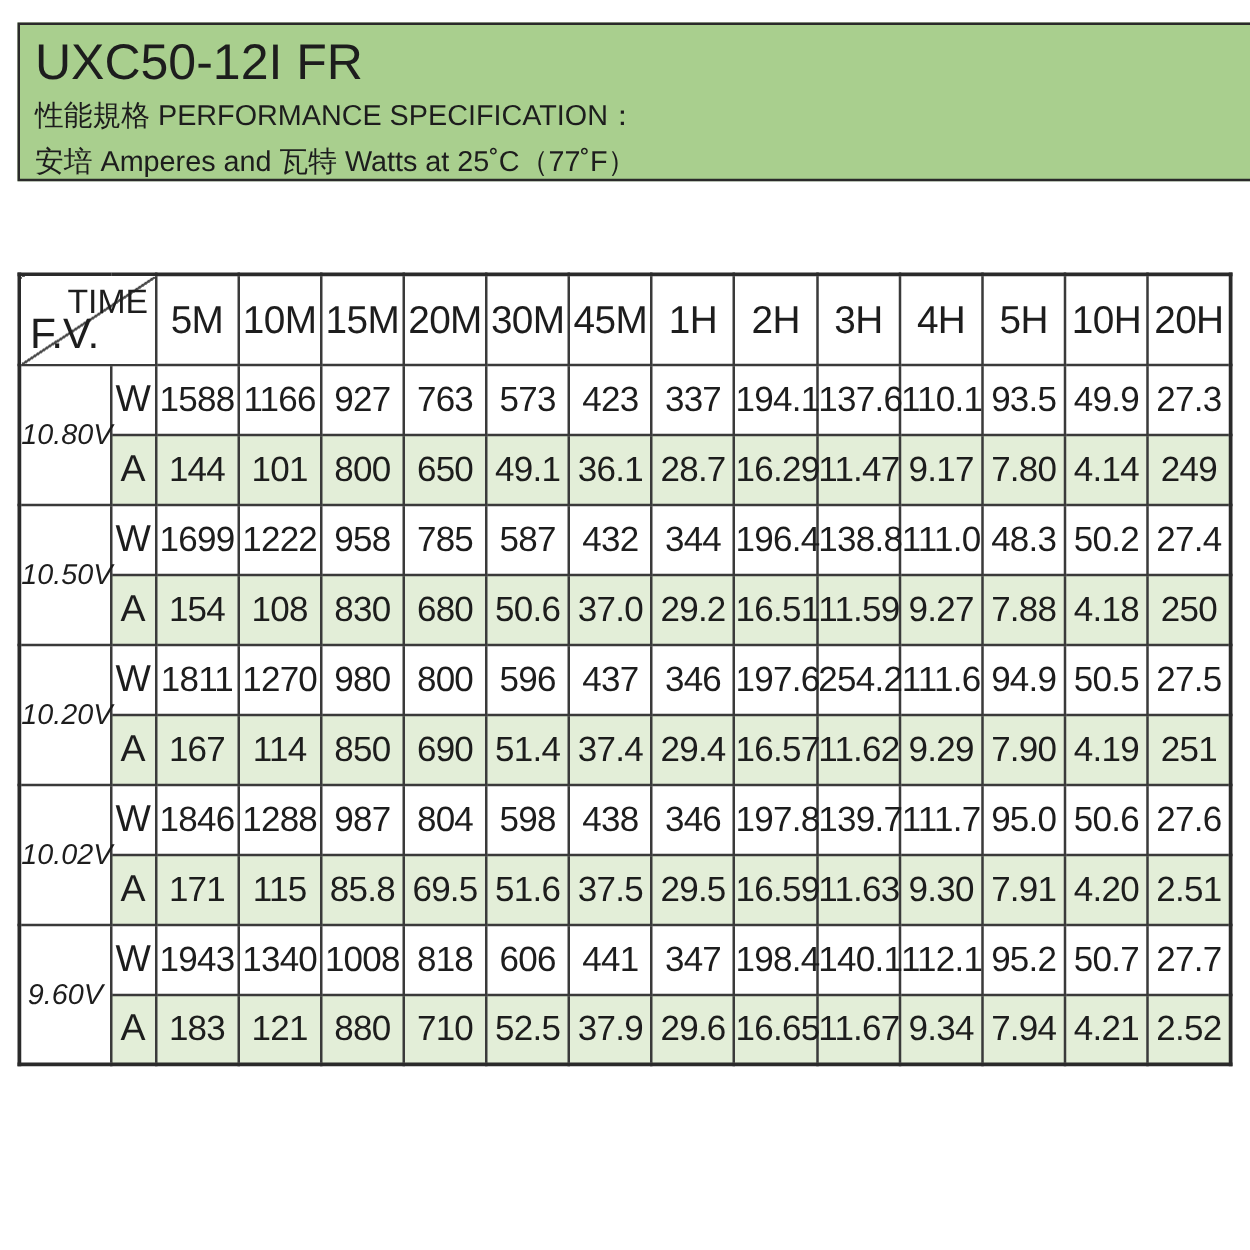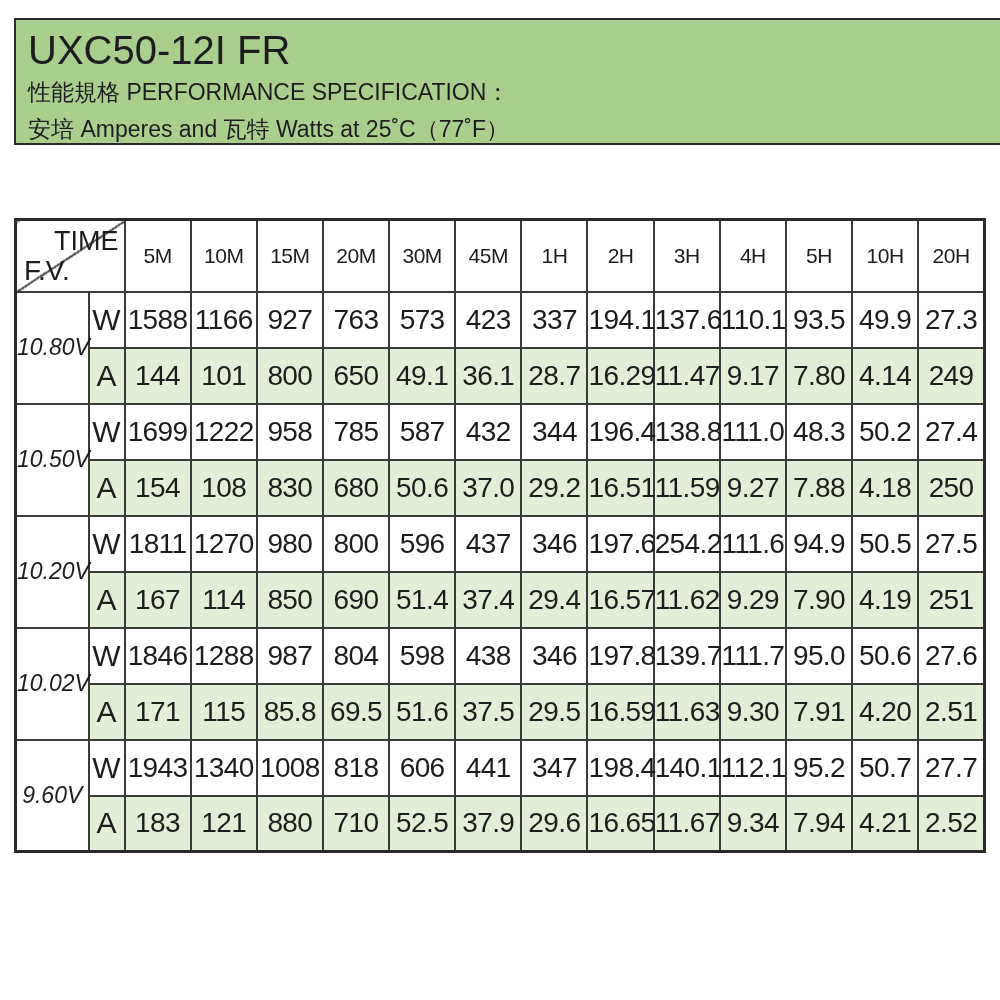--- a/index.html
+++ b/index.html
@@ -19,37 +19,37 @@
     position: absolute; left: 14px; top: 218px; width: 972px;
     border-collapse: collapse; table-layout: fixed;
     border: 3px solid #2a2a2a;
   }
   .spec-table th, .spec-table td {
     border: 2px solid #3a3a3a; text-align: center; vertical-align: middle;
     white-space: nowrap; overflow: visible; padding: 0;
   }
   tr.header-row { height: 72px; }
   tr.w-row, tr.a-row { height: 56px; }
-  th.time-th { font-size: 21px; font-weight: normal; letter-spacing: -0.5px; background: #ffffff; }
+  th.time-th { font-size: 31px; font-weight: normal; letter-spacing: -0.5px; background: #ffffff; }
   td.fv-cell { font-size: 23px; background: #ffffff; font-style: italic; }
   td.unit-cell { font-size: 30px; }
   td.val-cell { font-size: 28px; letter-spacing: -0.6px; }
   tr.w-row td { background: #ffffff; }
   tr.a-row td.unit-cell, tr.a-row td.val-cell { background: #e3eed8; }
 
   
   th.corner {
     position: relative; background: #ffffff;
     background-image: linear-gradient(to bottom right,
       transparent calc(50% - 1px), #4a4a4a calc(50% - 1px),
       #4a4a4a calc(50% + 1px), transparent calc(50% + 1px));
     font-weight: normal;
   }
   .corner-time { position: absolute; top: 5px; right: 5px; font-size: 27px; }
-  .corner-fv   { position: absolute; bottom: 4px; left: 7px; font-size: 28px; }
+  .corner-fv   { position: absolute; bottom: 4px; left: 7px; font-size: 34px; }
 </style>
 </head>
 <body>
 
 <div class="page">
 
   <div class="banner" id="banner" style="background: rgb(169, 207, 142);">
     <div class="banner-title">UXC50-12I FR</div>
     <div class="banner-line">性能規格 PERFORMANCE SPECIFICATION：</div>
     <div class="banner-line">安培 Amperes and  瓦特 Watts at 25˚C（77˚F）</div>

